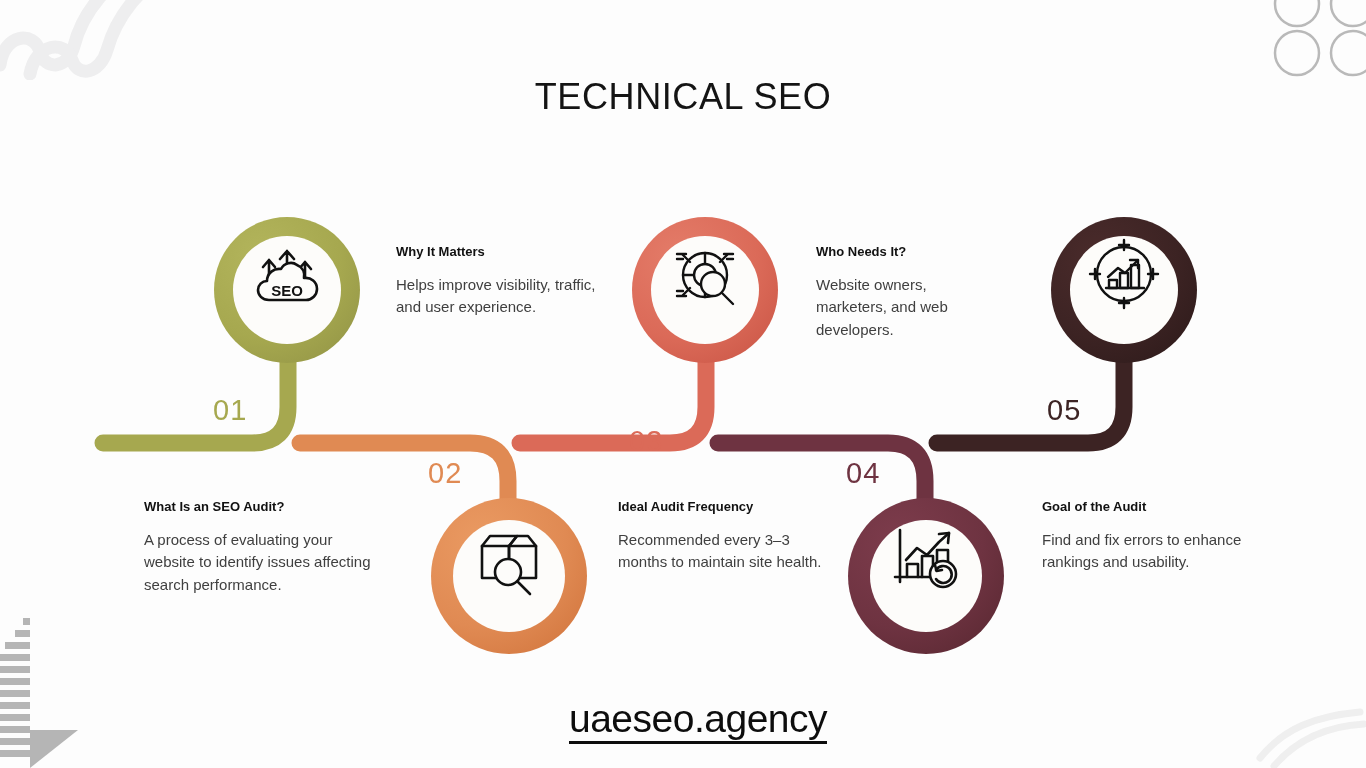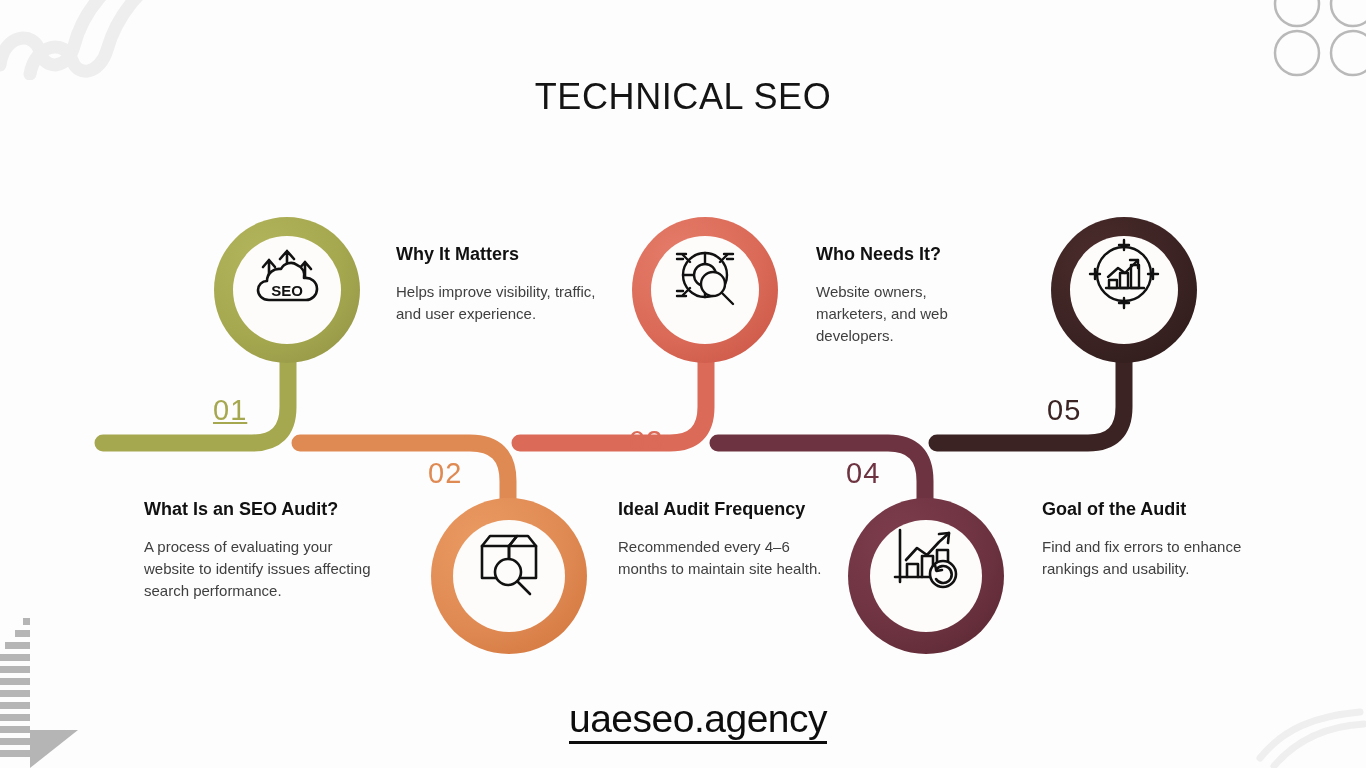--- a/index.html
+++ b/index.html
@@ -76,21 +76,21 @@
     position: absolute;
     font-size: 29px;
     font-weight: 400;
     letter-spacing: 1px;
   }
 
   
   .block { position: absolute; }
   .block h3 {
     margin: 0 0 14px 0;
-    font-size: 18px;
+    font-size: 13px;
     font-weight: bold;
     line-height: 1.32;
     color: #111111;
   }
   .block p {
     margin: 0;
     font-size: 15px;
     line-height: 1.48;
     color: #3f3f3f;
   }
@@ -258,39 +258,39 @@
         <path d="M23 44 L23 52 L31 52 L31 44 Z"></path>
         <path d="M34 37 L34 52 L42 52 L42 37 Z"></path>
         <path d="M45 29 L45 52 L53 52 L53 29 Z"></path>
 
         <path d="M22 41 L32 32 L39 37 L52 24"></path>
         <path d="M52 24 L44 24 M52 24 L52 32"></path>
       </svg>
     </div>
   </div>
 
-  <div class="step-num" id="num-1" style="left:213px; top:394px; color:#a6a84f;text-decoration:underline;">01</div>
+  <div class="step-num" id="num-1" style="left:213px; top:394px; color:#a6a84f;">01</div>
   <div class="step-num" id="num-2" style="left:428px; top:457px; color:#e08a53;">02</div>
   <div class="step-num" id="num-3" style="left:629px; top:394px; color:#db6a58;margin-top:31px;">03</div>
   <div class="step-num" id="num-4" style="left:846px; top:457px; color:#6e3341;">04</div>
   <div class="step-num" id="num-5" style="left:1047px; top:394px; color:#3c2323;">05</div>
 
   <div class="block" id="block-1" style="left:144px; top:498px; width:240px;">
     <h3>What Is an SEO Audit?</h3>
     <p>A process of evaluating your website to identify issues affecting search performance.</p>
   </div>
 
   <div class="block" id="block-2" style="left:396px; top:243px; width:200px;">
     <h3>Why It Matters</h3>
     <p>Helps improve visibility, traffic, and user experience.</p>
   </div>
 
   <div class="block" id="block-3" style="left:618px; top:498px; width:210px;">
     <h3>Ideal Audit Frequency</h3>
-    <p>Recommended every 4–6 months to maintain site health.</p>
+    <p>Recommended every 3–3 months to maintain site health.</p>
   </div>
 
   <div class="block" id="block-5" style="left:1042px; top:498px; width:200px;">
     <h3>Goal of the Audit</h3>
     <p>Find and fix errors to enhance rankings and usability.</p>
   </div>
 
   <div class="block" id="block-4" style="left:816px; top:243px; width:185px;">
     <h3>Who Needs It?</h3>
     <p>Website owners, marketers, and web developers.</p>

